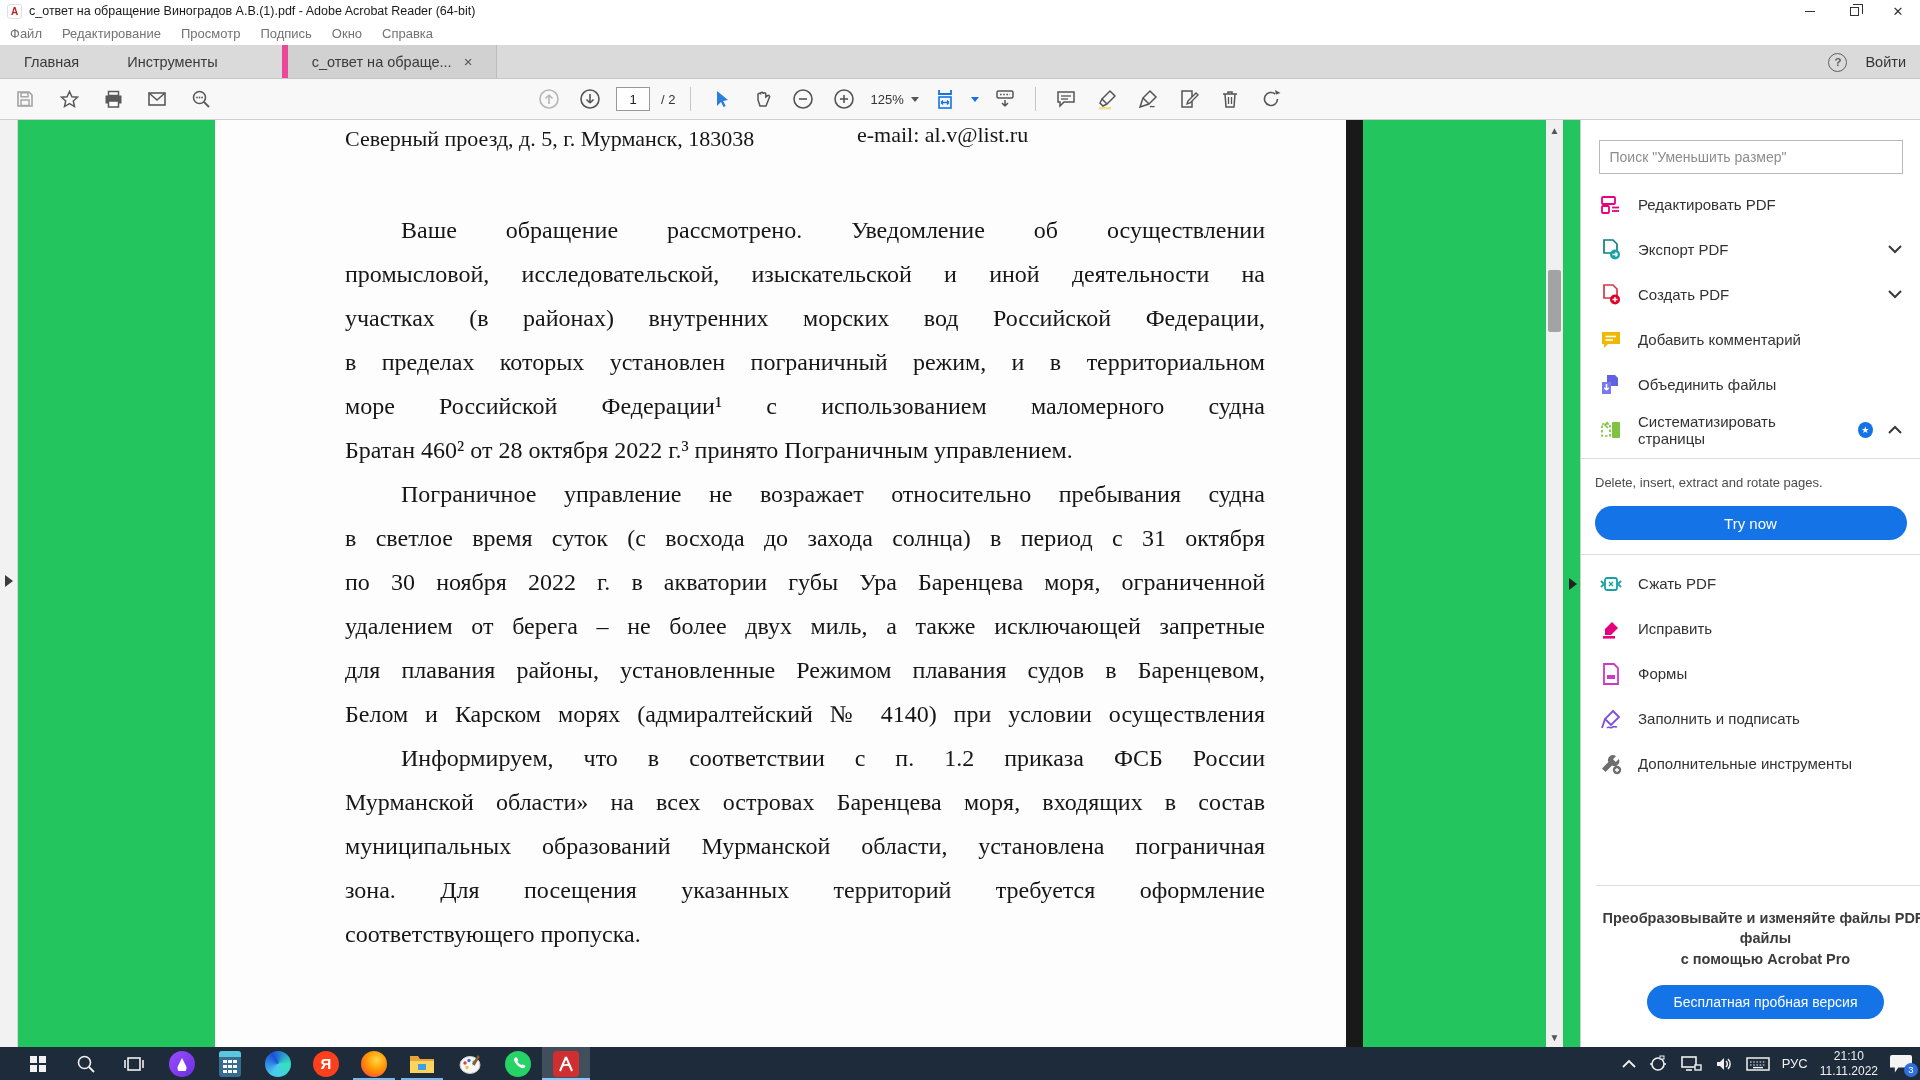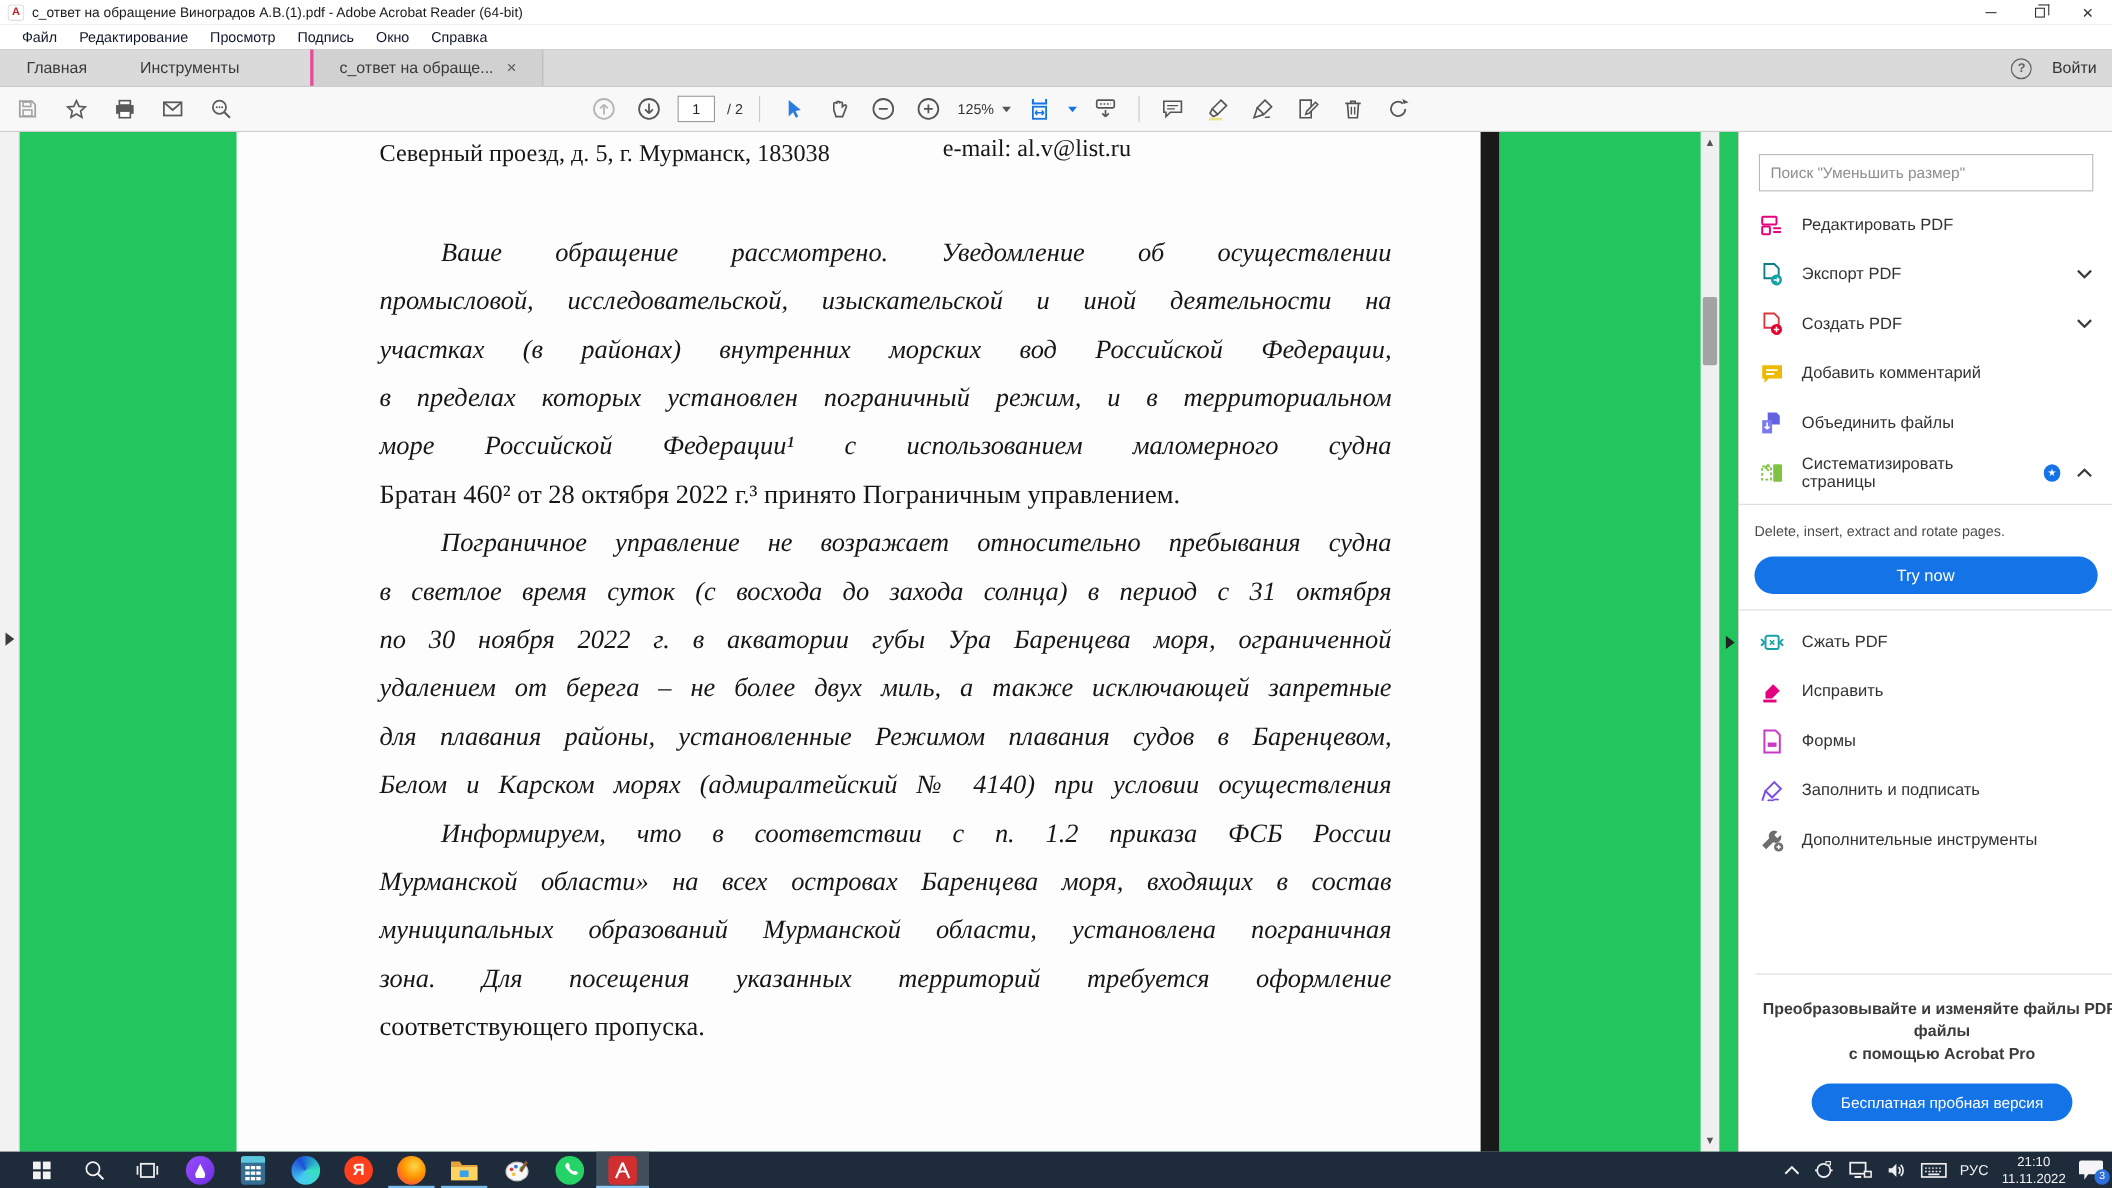--- a/index.html
+++ b/index.html
@@ -12,27 +12,27 @@
   .app-icon{width:15px;height:15px;border:1px solid #e3dede;border-radius:3px;background:#fff;
     color:#c22026;font-weight:bold;font-size:10px;display:flex;align-items:center;justify-content:center;margin-right:7px;}
   .win-controls{position:absolute;right:0;top:0;height:22px;display:flex;}
   .win-btn{width:44px;height:22px;display:flex;align-items:center;justify-content:center;color:#333;font-size:12px;background:transparent;border:none;}
   .glyph-min{width:10px;height:1px;background:#333;display:inline-block;}
   .glyph-restore{width:9px;height:9px;border:1px solid #333;position:relative;display:inline-block;}
   .glyph-restore::before{content:"";position:absolute;left:2px;top:-4px;width:9px;height:9px;border:1px solid #333;border-bottom:none;border-left:none;}
   .glyph-close{font-size:13px;line-height:1;}
 
   
-  .menubar{position:absolute;top:22px;left:0;width:1920px;height:23px;background:#fff;display:flex;align-items:center;padding-left:10px;font-size:13px;color:#0f172a;}
+  .menubar{position:absolute;top:22px;left:0;width:1920px;height:23px;background:#fff;display:flex;align-items:center;font-size:13px;color:#737373;}
   .menu-item{padding:0 10px;height:100%;display:flex;align-items:center;}
 
   
   .tabbar{position:absolute;top:45px;left:0;width:1920px;height:34px;background:#dadada;border-bottom:1px solid #c6c6c6;display:flex;align-items:stretch;font-size:14.5px;color:#3a3a3a;}
   .tab{padding:0 24px;display:flex;align-items:center;}
-  .tab.doc{background:#d1d1d1;border-left:3px solid #ec4899;border-right:1px solid #bdbdbd;margin-left:40px;gap:12px;}
+  .tab.doc{background:#d1d1d1;border-left:6px solid #ec4899;border-right:1px solid #bdbdbd;margin-left:40px;gap:12px;}
   .tab-close{color:#555;font-size:15px;line-height:1;}
   .tabbar-right{position:absolute;right:14px;top:0;height:34px;display:flex;align-items:center;gap:18px;}
   .help-circle{width:19px;height:19px;border:1.6px solid #5f5f5f;border-radius:50%;display:flex;align-items:center;justify-content:center;font-size:11.5px;color:#5f5f5f;font-weight:bold;}
   .signin{color:#333;}
 
   
   .toolbar{position:absolute;top:79px;left:0;width:1920px;height:41px;background:#f8f8f8;border-bottom:1px solid #cfcfcf;}
   .tb-left{position:absolute;left:10px;top:0;height:40px;display:flex;align-items:center;gap:14px;}
   .tb-center{position:absolute;left:534px;top:0;height:40px;display:flex;align-items:center;gap:11px;}
   .tb-btn{width:30px;height:28px;display:flex;align-items:center;justify-content:center;background:transparent;border:none;padding:0;}
@@ -49,21 +49,21 @@
   .left-strip{position:absolute;left:0;top:0;width:18px;height:100%;background:#f2f2f2;border-right:1px solid #d8d8d8;}
   .l-expander{position:absolute;left:5px;top:455px;width:0;height:0;border-top:6px solid transparent;border-bottom:6px solid transparent;border-left:8px solid #3c3c3c;}
   .doc-area{position:absolute;left:18px;top:0;width:1562px;height:100%;background:#22c55e;}
   .page{position:absolute;left:197px;top:0;width:1148px;height:100%;background:#fdfdfd;}
   .page-shadow{position:absolute;right:0;top:0;width:17px;height:100%;background:#191919;}
   .doc-header{position:absolute;left:130px;top:6px;width:920px;font-family:"Liberation Serif",serif;font-size:22px;color:#161616;}
   .doc-header .addr{position:absolute;left:0;top:0;}
   .doc-header .mail{position:absolute;left:512px;top:-4px;}
   .doc-text{position:absolute;left:130px;top:88px;width:920px;font-family:"Liberation Serif",serif;font-size:24px;color:#161616;}
   .dline{height:44px;line-height:44px;white-space:nowrap;}
-  .dline.just{white-space:normal;text-align:justify;text-align-last:justify;font-style:italic;}
+  .dline.just{white-space:normal;text-align:justify;text-align-last:justify;}
   .dline.indent{text-indent:56px;}
 
   .scrollbar{position:absolute;right:17px;top:0;width:17px;height:100%;background:#f0f0f0;}
   .sb-arrow{position:absolute;left:0;width:17px;height:16px;display:flex;align-items:center;justify-content:center;color:#555;font-size:10px;}
   .sb-up{top:2px;} .sb-down{bottom:2px;}
   .sb-thumb{position:absolute;left:2px;top:150px;width:13px;height:62px;background:#a3a3a3;border-radius:2px;}
   .r-expander{position:absolute;right:3px;top:458px;width:0;height:0;border-top:6px solid transparent;border-bottom:6px solid transparent;border-left:8px solid #222;}
 
   
   .panel{position:absolute;right:0;top:0;width:340px;height:100%;background:#fff;border-left:1px solid #cfcfcf;}

